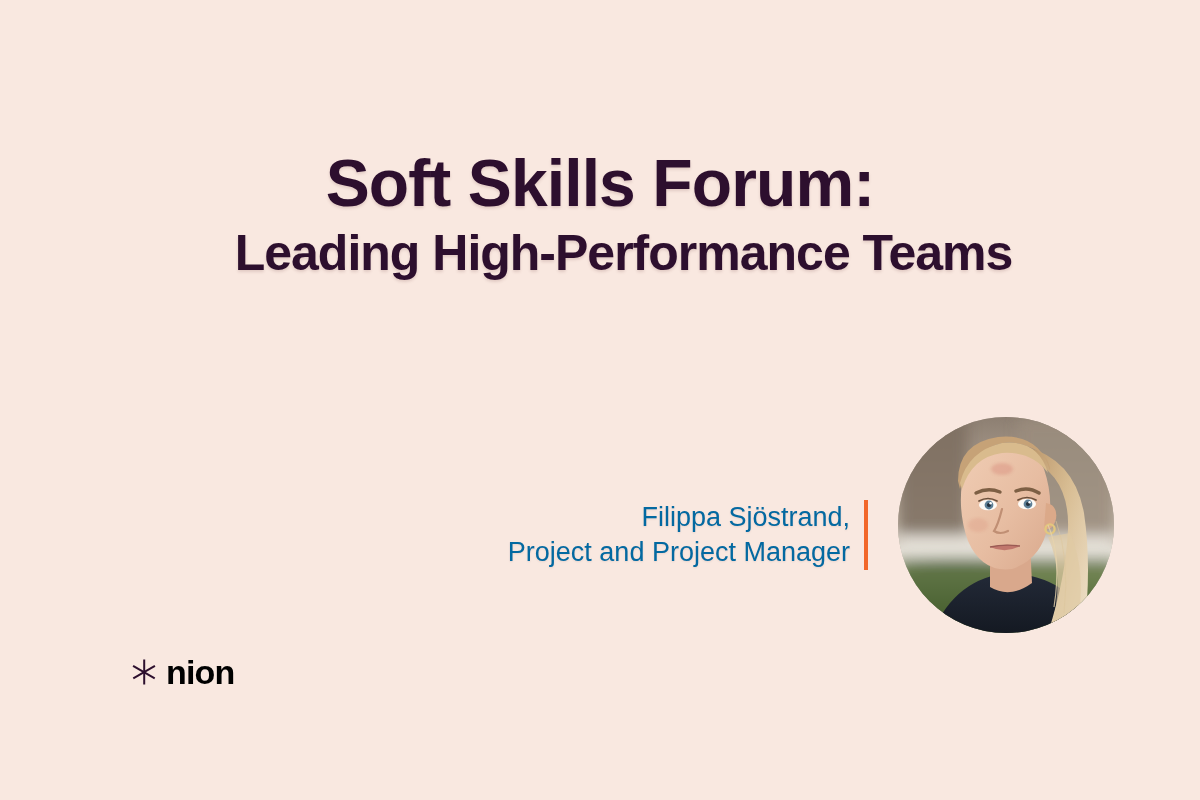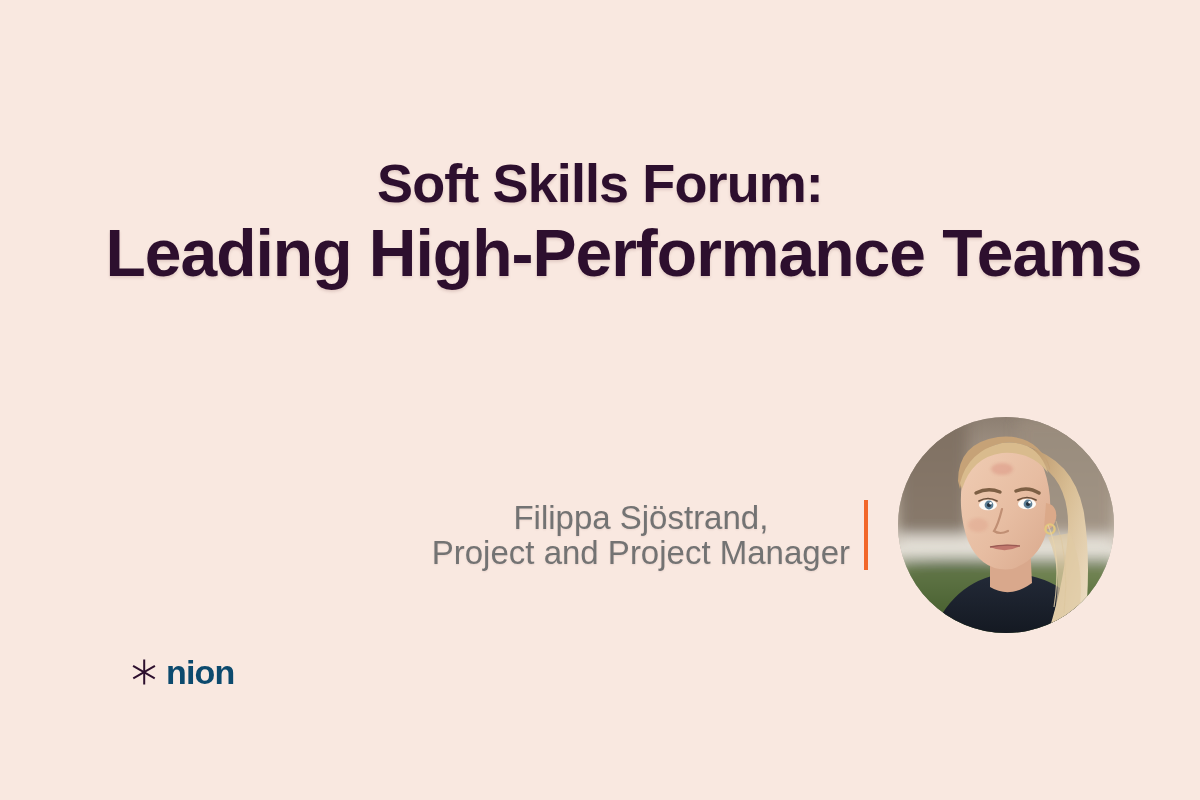--- a/index.html
+++ b/index.html
@@ -30,57 +30,56 @@
     left: 0;
     top: 148px;
     width: 1200px;
     text-align: center;
   }
 
   .title-line {
     color: #2d0f2e;
     font-family: "Liberation Sans", sans-serif;
     font-weight: bold;
-    font-size: 54px;
+    font-size: 66px;
     letter-spacing: -0.9px;
     line-height: 70px;
     white-space: nowrap;
     text-shadow: 0 2px 3px rgba(120, 70, 70, 0.18);
   }
 
   .title-line-2 {
-    font-size: 66px;
+    font-size: 50px;
     letter-spacing: -1.0px;
     margin-left: 47px;
   }
 
   
   .speaker-block {
     position: absolute;
     right: 332px;
     top: 500px;
     display: flex;
     align-items: stretch;
   }
 
   .speaker-text {
     text-align: right;
     padding-right: 14px;
   }
 
   .speaker-name,
   .speaker-role {
-    color: #737373;
+    color: #0369a1;
     font-family: "Liberation Sans", sans-serif;
     font-weight: normal;
-    font-size: 33px;
+    font-size: 27px;
     line-height: 35px;
     white-space: nowrap;
     text-shadow: 0 1px 2px rgba(120, 70, 70, 0.12);
-    text-align: center;
   }
 
   .speaker-divider {
     width: 4px;
     background: #f2672a;
     align-self: stretch;
     border-radius: 0;
   }
 
   
@@ -122,21 +121,21 @@
     height: 25px;
     background: #2d0f2e;
     transform-origin: 50% 50%;
   }
 
   .logo-mark span.r0 { transform: translate(-50%, -50%) rotate(0deg); }
   .logo-mark span.r1 { transform: translate(-50%, -50%) rotate(60deg); }
   .logo-mark span.r2 { transform: translate(-50%, -50%) rotate(120deg); }
 
   .logo-word {
-    color: #0c4a6e;
+    color: #000000;
     font-family: "Liberation Sans", sans-serif;
     font-weight: bold;
     font-size: 34px;
     letter-spacing: -0.8px;
     line-height: 34px;
   }
 </style>
 </head>
 <body>
 

